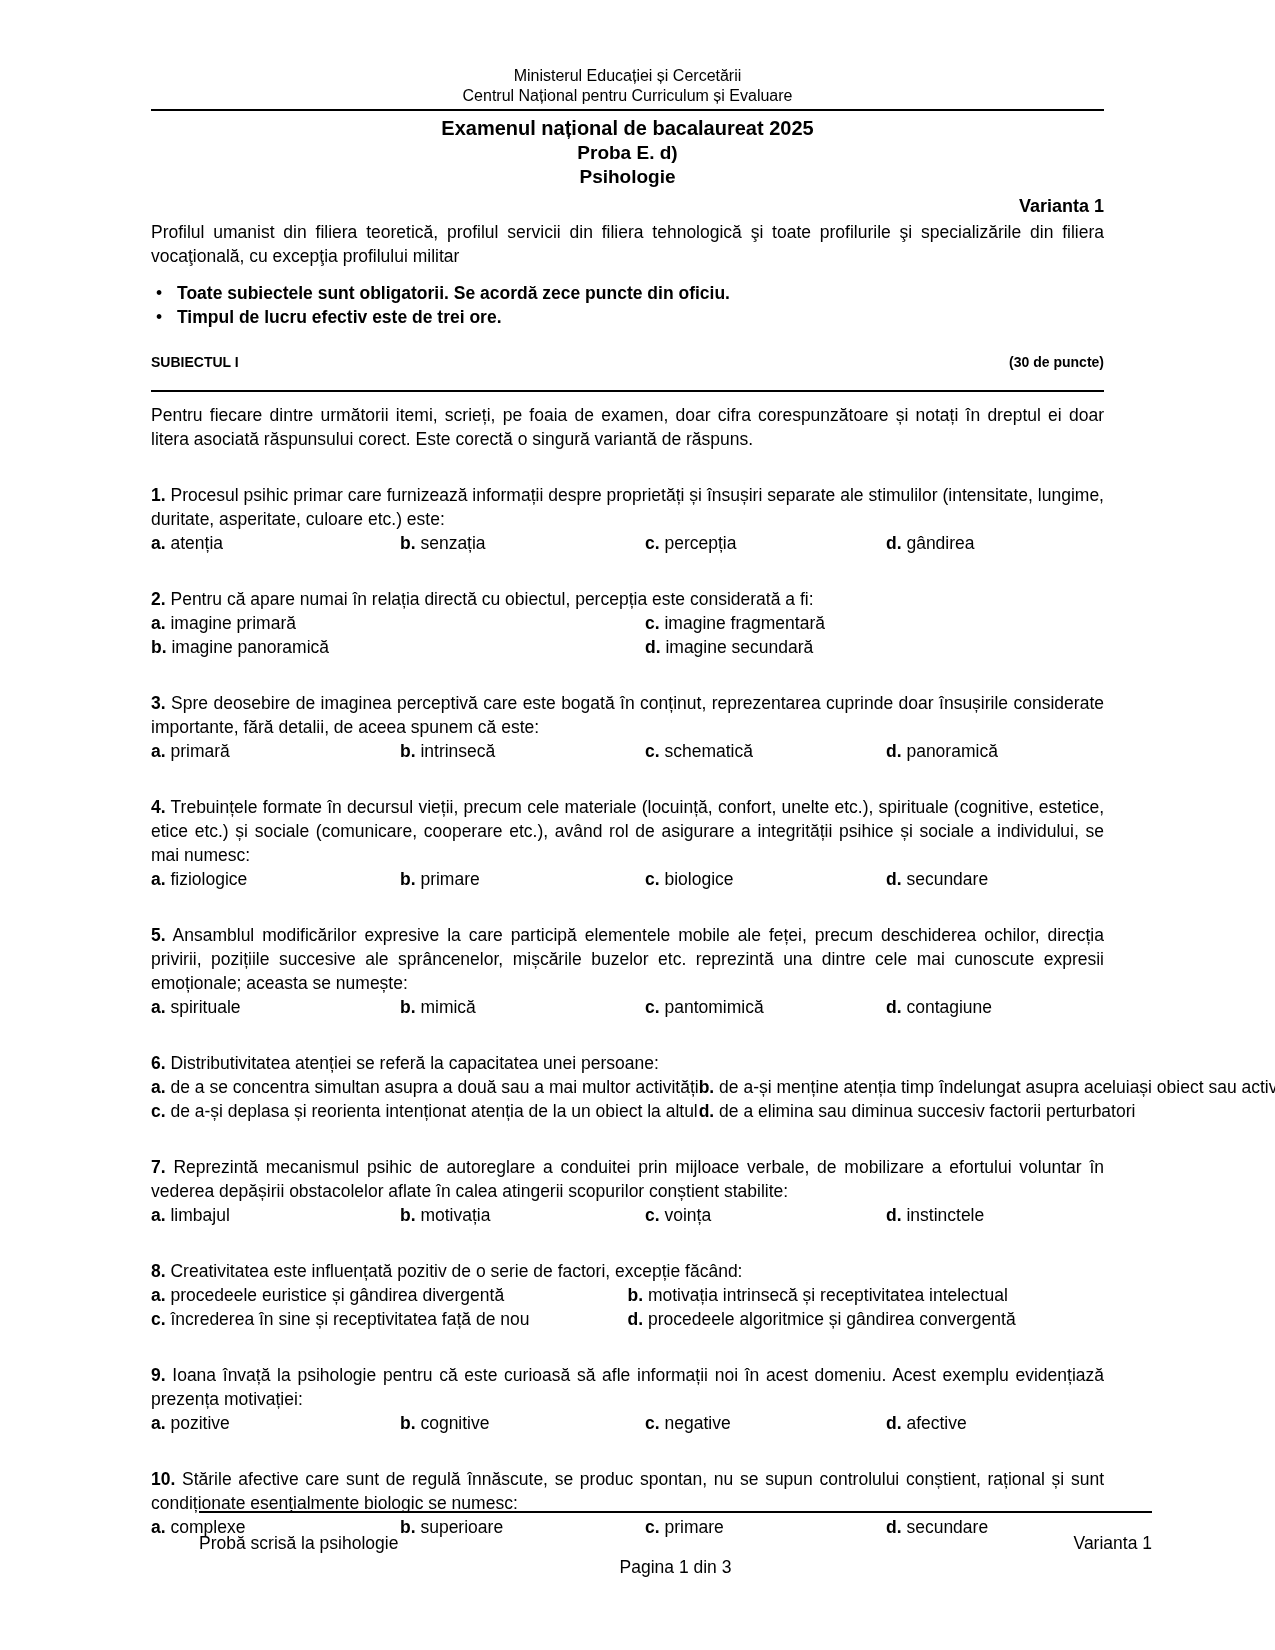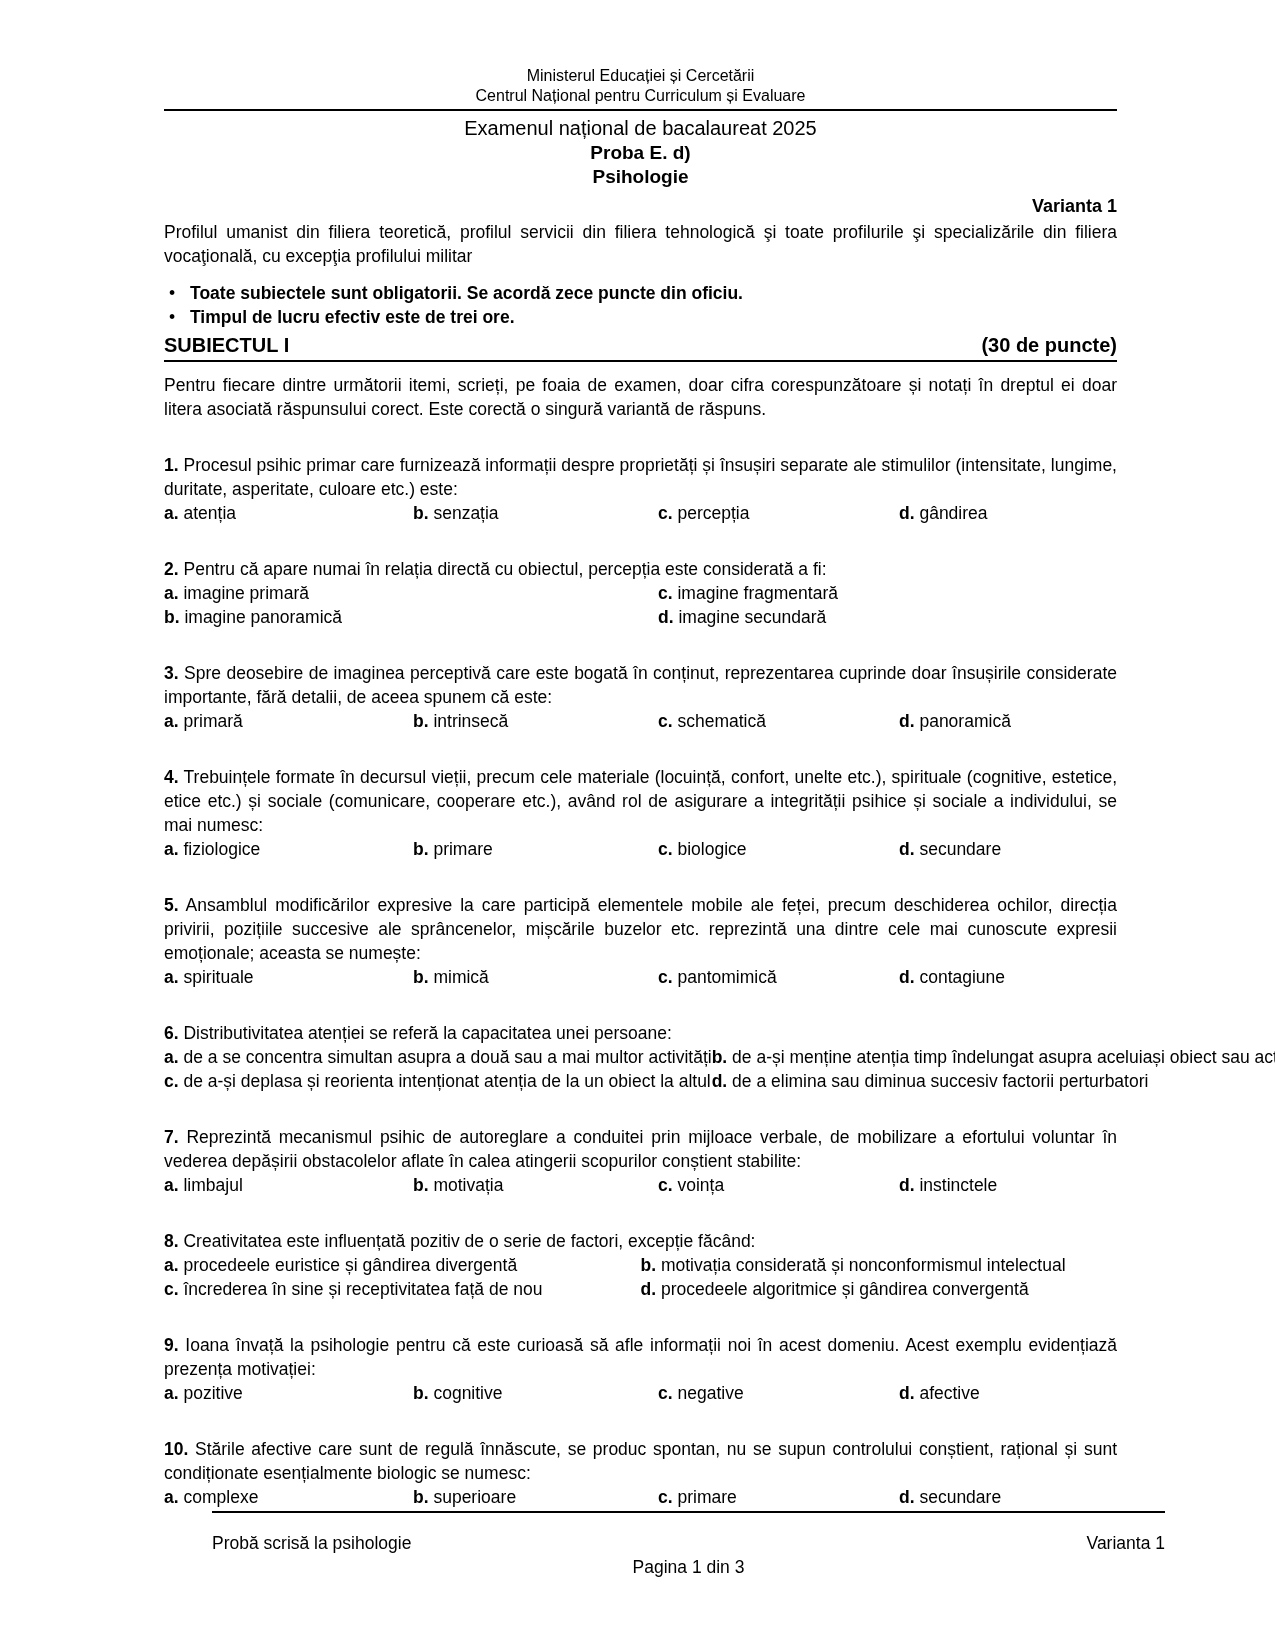--- a/index.html
+++ b/index.html
@@ -7,39 +7,39 @@
   body {
     width: 1275px; height: 1650px;
     position: relative;
     font-family: "Liberation Sans", sans-serif;
     color: #000;
     font-size: 17.5px;
     line-height: 24px;
   }
   .page {
     position: absolute;
-    left: 164px; top: 0;
+    left: 151px; top: 0;
     width: 953px; height: 1650px;
   }
   
   .ministry { text-align: center; font-size: 16px; line-height: 20px; padding-top: 66px; }
   .header-rule { border-bottom: 2px solid #000; margin-top: 3px; }
-  .exam-title { text-align: center; font-weight: normal; font-size: 20px; line-height: 25px; margin-top: 5px; }
+  .exam-title { text-align: center; font-weight: bold; font-size: 20px; line-height: 25px; margin-top: 5px; }
   .proba, .subject { text-align: center; font-weight: bold; font-size: 19px; line-height: 24px; }
   .variant-line { text-align: right; font-weight: bold; font-size: 18px; margin-top: 5px; }
   .profile { text-align: justify; margin-top: 2px; }
   .bullets { margin-top: 13px; }
   .bullet-row { display: flex; font-weight: bold; }
   .bullet-dot { width: 26px; flex: 0 0 26px; padding-left: 5px; font-weight: normal; }
   
   .section-head {
     display: flex; justify-content: space-between;
-    font-weight: bold; font-size: 20px;
+    font-weight: bold; font-size: 14px;
     border-bottom: 2px solid #000;
-    margin-top: 4px; padding-bottom: 3px;
+    margin-top: 21px; padding-bottom: 16px;
   }
   .instructions { text-align: justify; margin-top: 11px; }
   
   #questions { margin-top: 12px; }
   .question { margin-bottom: 9px; }
   .q-text { text-align: justify; margin-top: 32px; }
   .options { display: grid; }
   .layout-four { grid-template-columns: 249px 245px 241px 1fr; }
   .layout-two  { grid-template-columns: 494px 1fr; }
   .layout-list { grid-template-columns: 1fr 1fr; }
@@ -158,21 +158,21 @@
           <div class="option"><b>b.</b><span> motivația</span></div>
           <div class="option"><b>c.</b><span> voința</span></div>
           <div class="option"><b>d.</b><span> instinctele</span></div>
         </div>
   </div>
 
   <div class="question">
     <p class="q-text"><b class="q-num">8.</b> <span class="q-body">Creativitatea este influențată pozitiv de o serie de factori, excepție făcând:</span></p>
     <div class="options layout-list">
           <div class="option"><b>a.</b><span> procedeele euristice și gândirea divergentă</span></div>
-          <div class="option"><b>b.</b><span> motivația considerată și nonconformismul intelectual</span></div>
+          <div class="option"><b>b.</b><span> motivația intrinsecă și receptivitatea intelectual</span></div>
           <div class="option"><b>c.</b><span> încrederea în sine și receptivitatea față de nou</span></div>
           <div class="option"><b>d.</b><span> procedeele algoritmice și gândirea convergentă</span></div>
         </div>
   </div>
 
   <div class="question">
     <p class="q-text"><b class="q-num">9.</b> <span class="q-body">Ioana învață la psihologie pentru că este curioasă să afle informații noi în acest domeniu. Acest exemplu evidențiază prezența motivației:</span></p>
     <div class="options layout-four">
           <div class="option"><b>a.</b><span> pozitive</span></div>
           <div class="option"><b>b.</b><span> cognitive</span></div>

